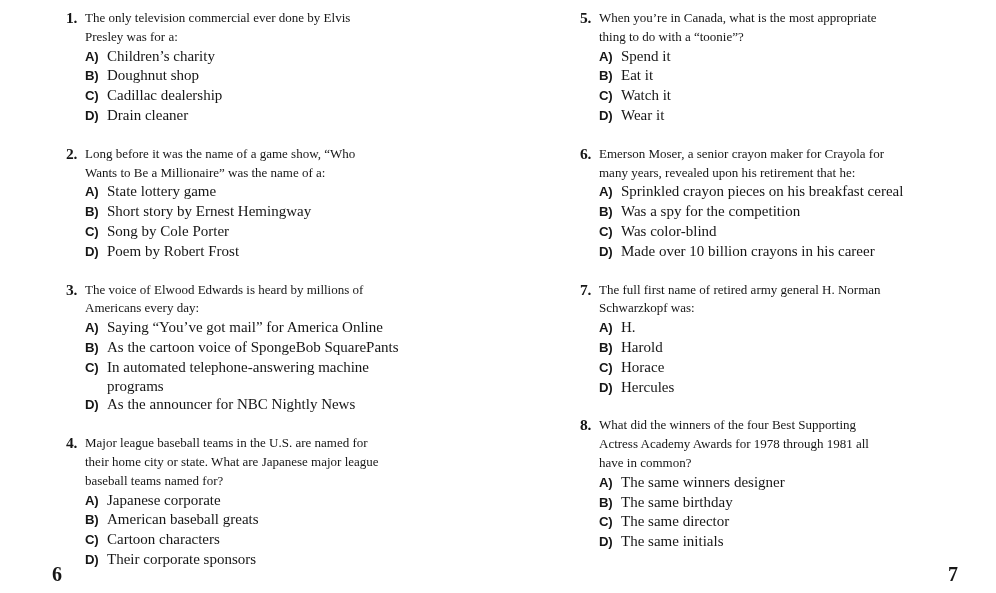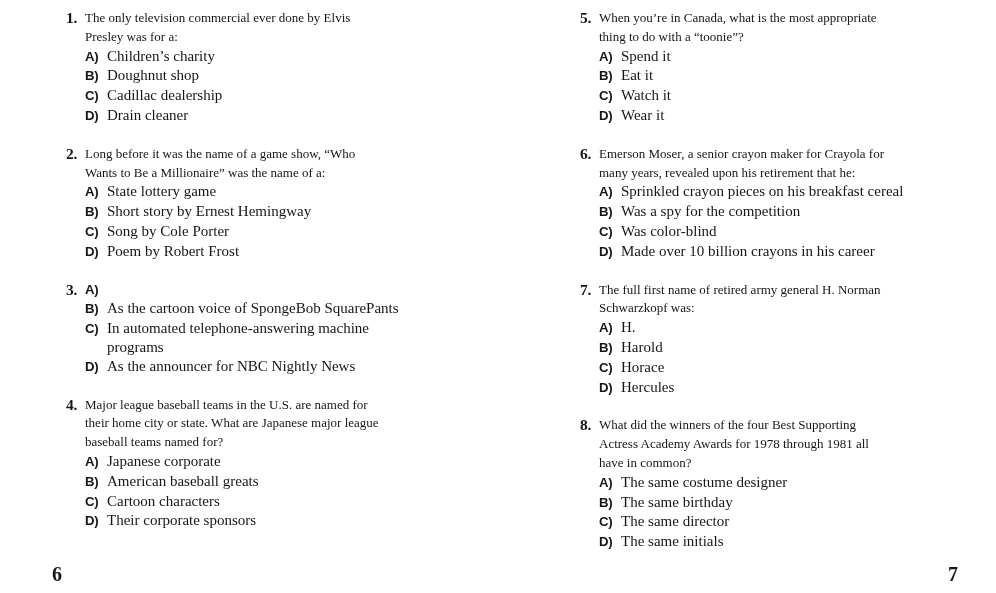--- a/index.html
+++ b/index.html
@@ -130,22 +130,25 @@
             </div>
             <div class="option">
               <span class="opt-letter">D)</span>
               <span class="opt-text">Poem by Robert Frost</span>
             </div>
           </div>
         </div>
         <div class="question">
           <span class="q-num">3.</span>
           <div class="q-body">
-            <div class="option">
-              <span class="opt-letter">A)</span>
+            <div class="q-text">The voice of Elwood Edwards is heard by millions of
+Americans every day:</div>
+            <div class="option">
+              <span class="opt-letter">A)</span>
+              <span class="opt-text">Saying “You’ve got mail” for America Online</span>
             </div>
             <div class="option">
               <span class="opt-letter">B)</span>
               <span class="opt-text">As the cartoon voice of SpongeBob SquarePants</span>
             </div>
             <div class="option">
               <span class="opt-letter">C)</span>
               <span class="opt-text">In automated telephone-answering machine
 programs</span>
             </div>
@@ -254,21 +257,21 @@
           </div>
         </div>
         <div class="question">
           <span class="q-num">8.</span>
           <div class="q-body">
             <div class="q-text">What did the winners of the four Best Supporting
 Actress Academy Awards for 1978 through 1981 all
 have in common?</div>
             <div class="option">
               <span class="opt-letter">A)</span>
-              <span class="opt-text">The same costume designer</span>
+              <span class="opt-text">The same winners designer</span>
             </div>
             <div class="option">
               <span class="opt-letter">B)</span>
               <span class="opt-text">The same birthday</span>
             </div>
             <div class="option">
               <span class="opt-letter">C)</span>
               <span class="opt-text">The same director</span>
             </div>
             <div class="option">

